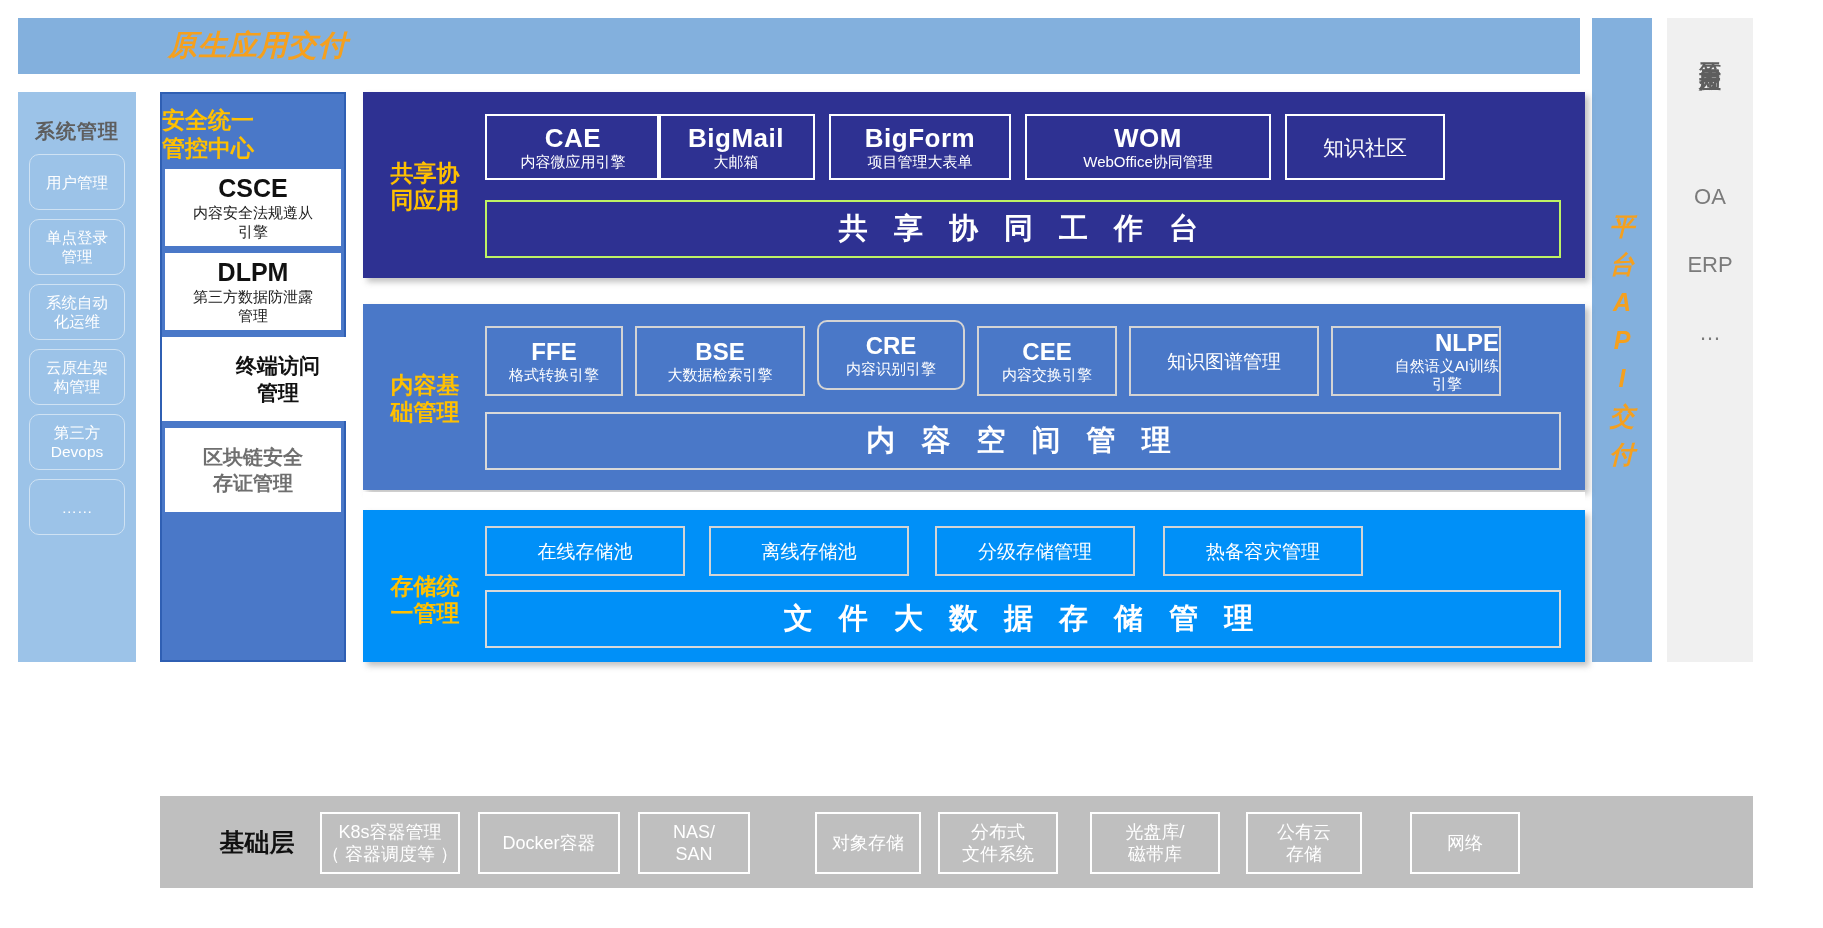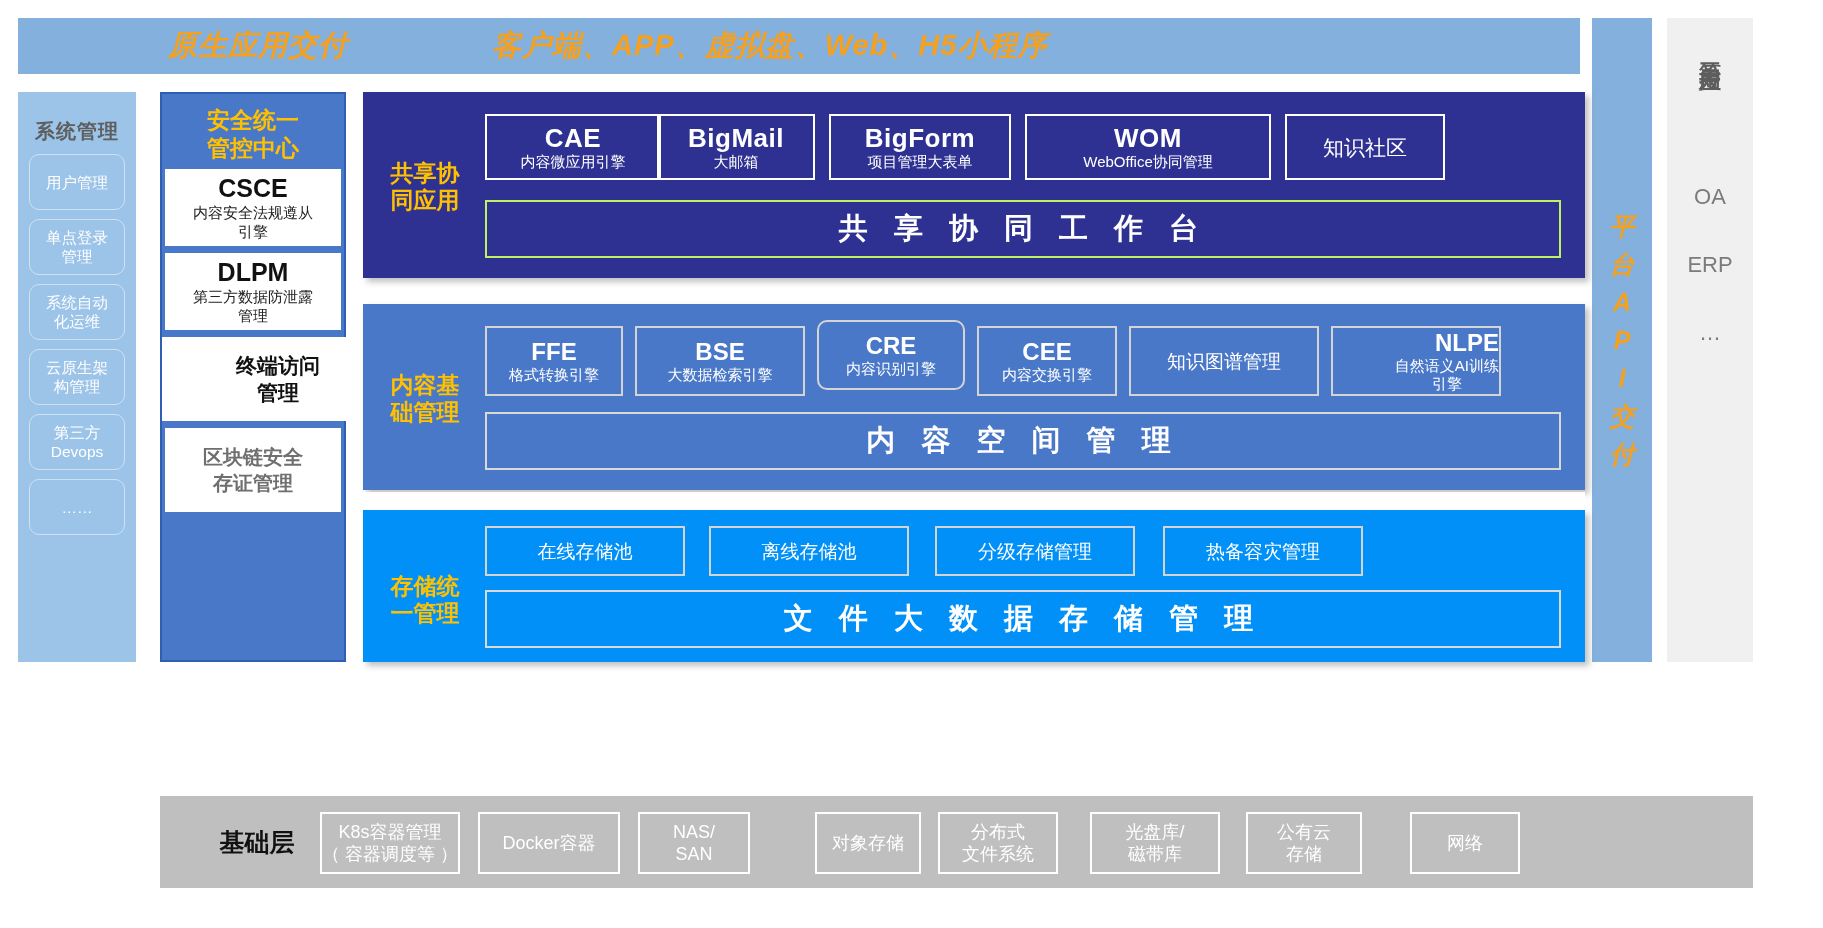--- a/index.html
+++ b/index.html
@@ -25,21 +25,21 @@
   .third-item{color:#7b7b7b;font-size:22px;text-align:center;}
 
   
   .sys-col{background:#9cc3e8;left:18px;top:92px;width:118px;height:570px;}
   .sys-title{color:#5e5e5e;font-weight:bold;font-size:20px;text-align:center;margin-top:26px;letter-spacing:1px;}
   .sys-item{border:1.6px solid #cfe2f3;border-radius:10px;color:#ffffff;font-size:15.5px;line-height:19px;
             width:94px;min-height:54px;margin:9px auto 0 auto;display:flex;align-items:center;justify-content:center;text-align:center;}
 
   
   .sec-col{background:#4a78c8;left:160px;top:92px;width:186px;height:570px;border:2px solid #2f5fb3;}
-  .sec-title{color:#FFC000;font-weight:bold;font-size:23px;line-height:28px;text-align:center;padding-top:12px;}
+  .sec-title{color:#FFC000;font-weight:bold;font-size:23px;line-height:28px;text-align:left;padding-top:12px;}
   .sec-card{background:#ffffff;width:172px;margin:7px auto 0 auto;padding:5px 2px;text-align:center;}
   .sec-card .big{font-weight:bold;font-size:25px;color:#111;line-height:29px;}
   .sec-card .sub{font-size:15px;color:#222;line-height:19px;}
   .sec-card .mid{font-weight:bold;font-size:21px;color:#111;line-height:27px;}
   .sec-card .grey{font-weight:bold;font-size:20px;color:#6f6f6f;line-height:26px;}
 
   
   .layer{box-shadow:4px 4px 6px rgba(120,120,120,0.45);}
   .lay1{background:#2e3192;left:363px;top:92px;width:1222px;height:186px;}
   .lay2{background:#4a78c8;left:363px;top:304px;width:1222px;height:186px;}
@@ -67,23 +67,20 @@
   .infra-box{border:2px solid #ffffff;color:#ffffff;font-size:18px;line-height:22px;display:flex;align-items:center;justify-content:center;text-align:center;}
 </style>
 </head>
 <body>
 
 <div class="stage">
 
   <div class="abs banner">
     <div class="banner-l">
       <span class="btxt">原生应用交付</span>
-    </div>
-    <div class="banner-r">
-      <span class="btxt">客户端、APP、虚拟盘、Web、H5小程序</span>
     </div>
   </div>
 
   <div class="abs api-strip ctr">
     <div class="api-txt" id="apiLabel">
         <div>平</div>
         <div>台</div>
         <div>A</div>
         <div>P</div>
         <div>I</div>

